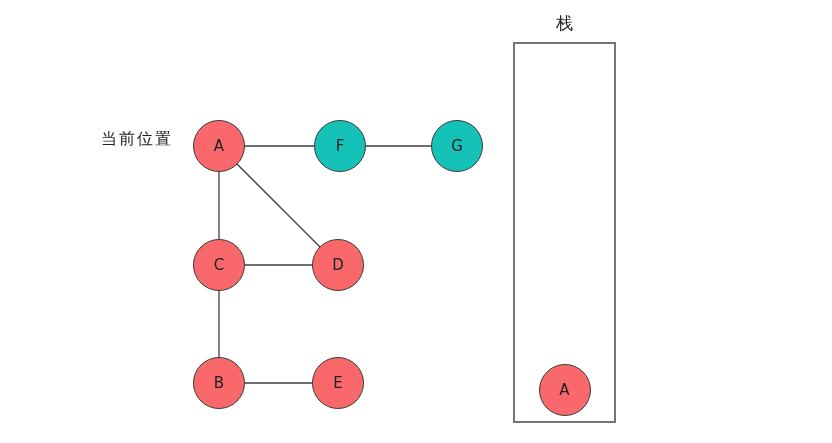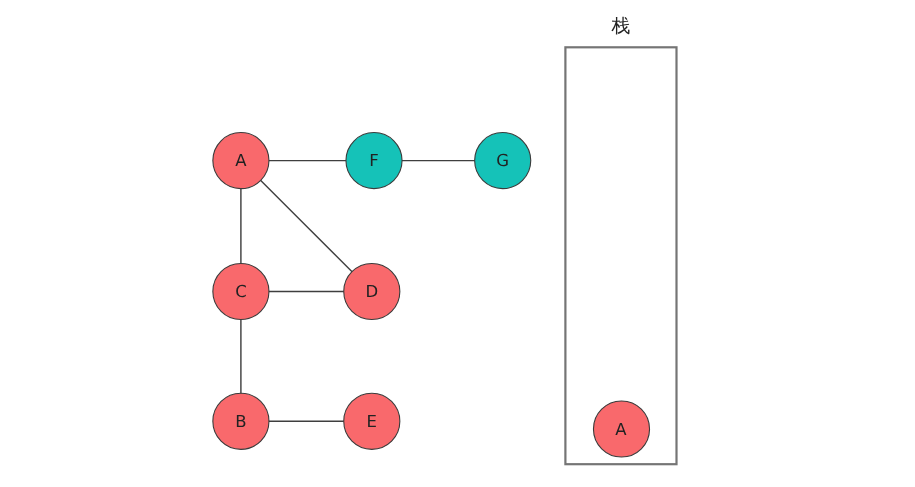--- a/index.html
+++ b/index.html
@@ -64,20 +64,21 @@
   <svg class="edges-layer" id="edges-layer" width="832" height="443">
       <line x1="219" y1="146" x2="340" y2="146" stroke="var(--edge)" stroke-width="1.3"></line>
       <line x1="340" y1="146" x2="457" y2="146" stroke="var(--edge)" stroke-width="1.3"></line>
       <line x1="219" y1="146" x2="219" y2="265" stroke="var(--edge)" stroke-width="1.3"></line>
       <line x1="219" y1="146" x2="338" y2="265" stroke="var(--edge)" stroke-width="1.3"></line>
       <line x1="219" y1="265" x2="338" y2="265" stroke="var(--edge)" stroke-width="1.3"></line>
       <line x1="219" y1="265" x2="219" y2="383" stroke="var(--edge)" stroke-width="1.3"></line>
       <line x1="219" y1="383" x2="338" y2="383" stroke="var(--edge)" stroke-width="1.3"></line>
     </svg>
 
+  <div class="current-pos-label">当前位置</div>
 
   <div id="nodes-layer">
       <div class="node node-red" style="left: 193px; top: 120px;">A</div>
       <div class="node node-teal" style="left: 314px; top: 120px;">F</div>
       <div class="node node-teal" style="left: 431px; top: 120px;">G</div>
       <div class="node node-red" style="left: 193px; top: 239px;">C</div>
       <div class="node node-red" style="left: 312px; top: 239px;">D</div>
       <div class="node node-red" style="left: 193px; top: 357px;">B</div>
       <div class="node node-red" style="left: 312px; top: 357px;">E</div>
     </div>

